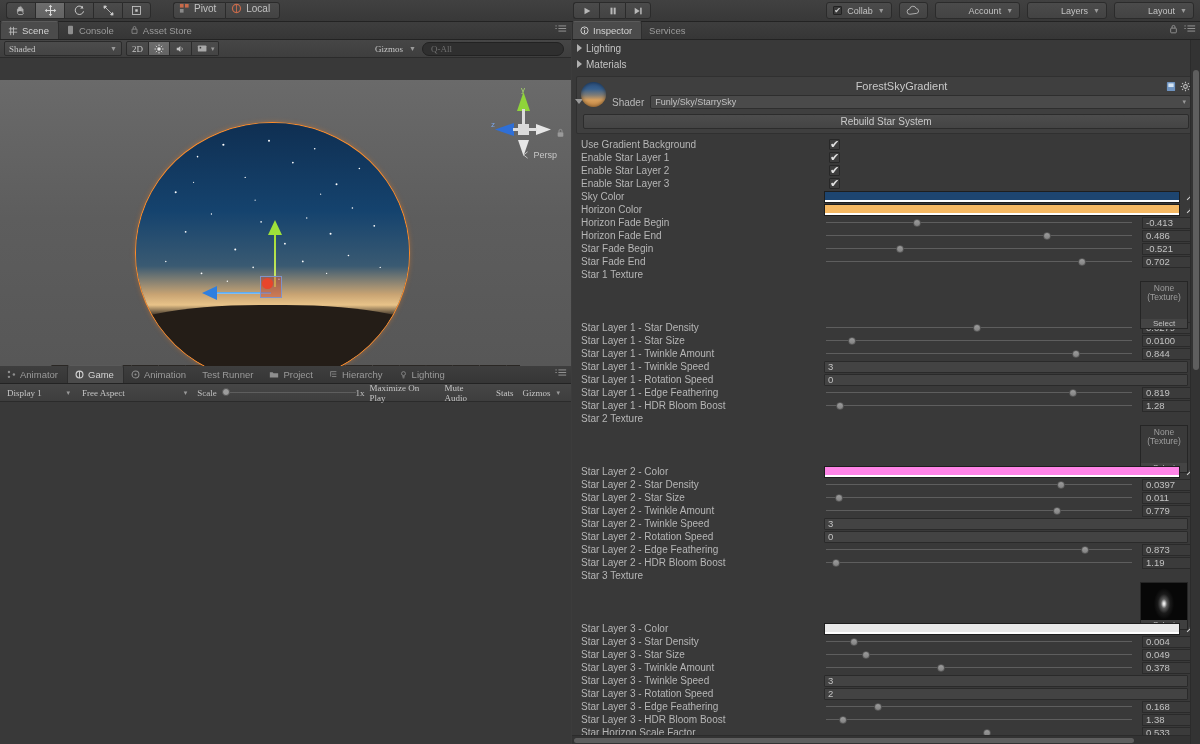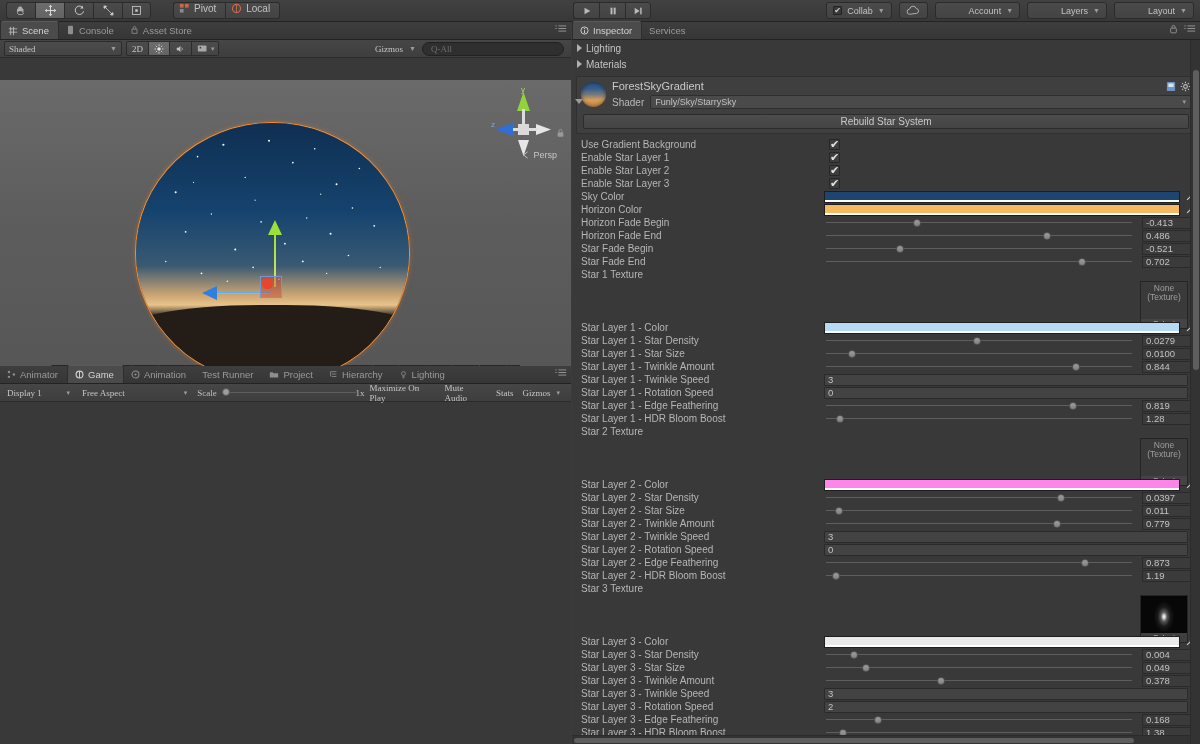--- a/index.html
+++ b/index.html
@@ -678,21 +678,21 @@
       </div>
       <div class="foldrow">
         <span class="tri"></span>
         <span>Materials</span>
       </div>
 
       <div class="mat-card">
         <div class="mat-foldtri"></div>
         <div class="mat-head">
           <div class="mat-sphere"></div>
-          <div style="flex:1;min-width:0;">
+          <div style="flex:1;min-width:0;text-align:center;">
             <div class="mat-name">ForestSkyGradient</div>
             <div class="mat-shaderrow">
               <span class="mat-shaderlbl">Shader</span>
               <div class="mat-shaderdd">
                 <span>Funly/Sky/StarrySky</span>
                 <span class="carethd">▾</span>
               </div>
             </div>
           </div>
           <div class="mat-icons">
@@ -813,36 +813,20 @@
           <div class="texslot">
             <div class="prow">
               <div class="plabel">Star 1 Texture</div>
             </div>
             <div class="texbox">
               <div class="none">None<br>(Texture)</div>
               <div class="sel">Select</div>
             </div>
           </div>
           <div class="prow">
-            <div class="plabel">Star Layer 1 - Color</div>
-            <div class="pfield">
-              <div class="colorfield">
-                <div class="swatch" style="background:#b6daf5;">
-                  <div class="alpha"></div>
-                </div>
-                <div class="eyed">
-                  <svg width="10" height="10" viewBox="0 0 12 12">
-                    <path d="M10.4 1.6a1.3 1.3 0 0 0-1.9 0L6.9 3.2 5.6 4.5l.5.5 1.3-1.3 1.6-1.6z" fill="#d8d8d8"></path>
-                    <path d="M6.1 5 2 9.1l.9.9L7 5.9z" fill="#cfcfcf"></path>
-                  </svg>
-                </div>
-              </div>
-            </div>
-          </div>
-          <div class="prow">
             <div class="plabel">Star Layer 1 - Star Density</div>
             <div class="pfield">
               <div class="sliderwrap">
                 <div class="strack"></div>
                 <div class="sknob" style="left:calc(49.5% - 8.91px);"></div>
               </div>
               <div class="svalbox">0.0279</div>
             </div>
           </div>
           <div class="prow">

